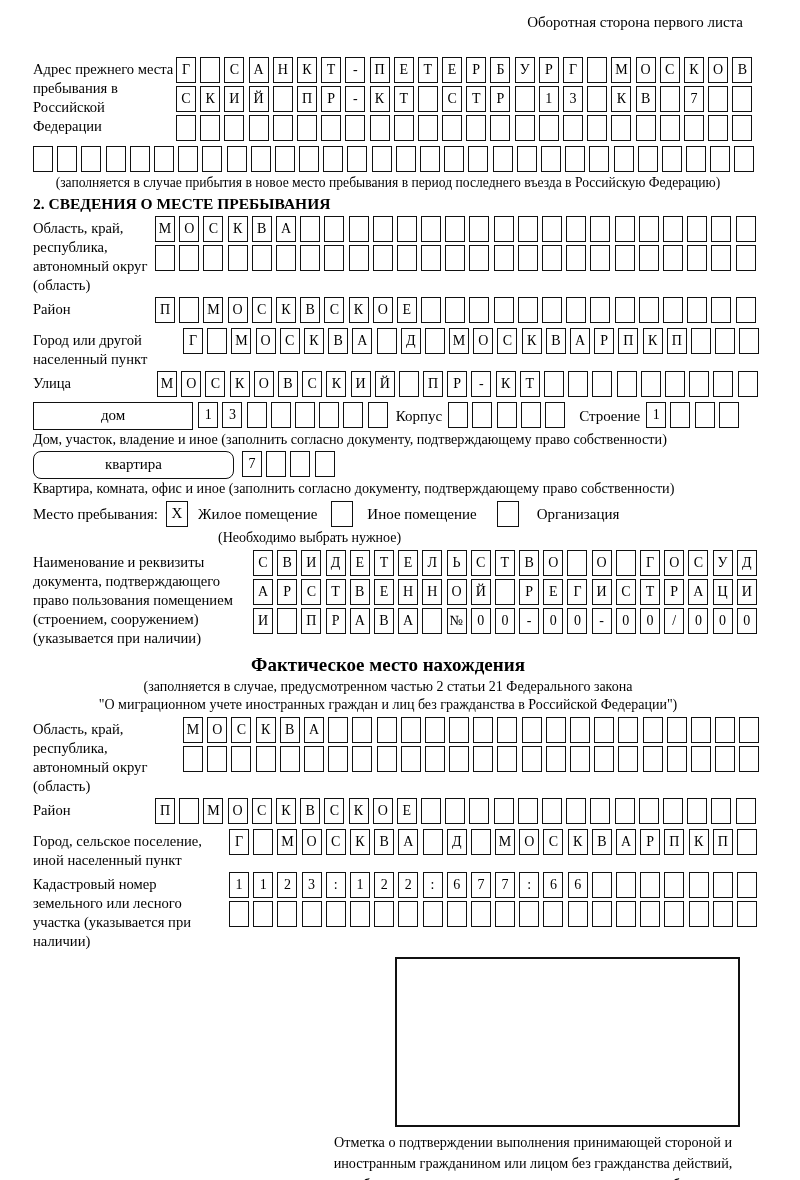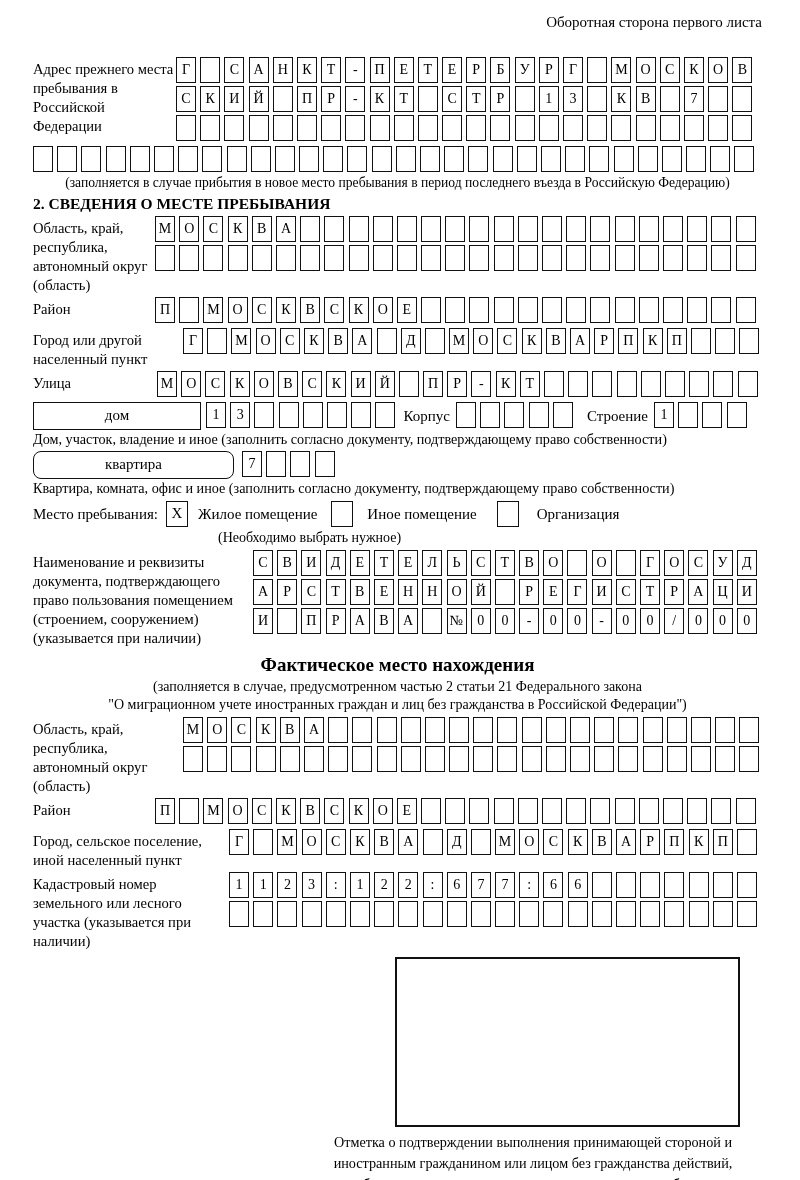--- a/index.html
+++ b/index.html
@@ -3,21 +3,21 @@
 <meta charset="utf-8">
 <style>
   * { box-sizing: border-box; margin: 0; padding: 0; }
   html, body { background: #ffffff; }
   body {
     width: 800px; height: 1180px;
     font-family: "Liberation Serif", "DejaVu Serif", serif;
     color: #000;
     overflow: hidden;
   }
-  .page { width: 800px; height: 1180px; padding: 14px 38px 0 33px; position: relative; }
+  .page { width: 800px; height: 1180px; padding: 14px 57px 0 33px; position: relative; }
 
   .top-note { text-align: right; font-size: 15px; margin-bottom: 26px; }
 
   .field { display: flex; align-items: flex-start; margin-bottom: 2px; }
   .flabel { font-size: 14.6px; line-height: 19px; padding-top: 3px; flex: 0 0 auto; }
   .w143 { width: 143px; font-family: Liberation Serif, serif; } .w122 { width: 122px; } .w150 { width: 150px; }
   .w124 { width: 124px; } .w220 { width: 220px; } .w196 { width: 196px; }
 
   .rows { flex: 0 0 auto; }
   .box-row { height: 29px; white-space: nowrap; }

